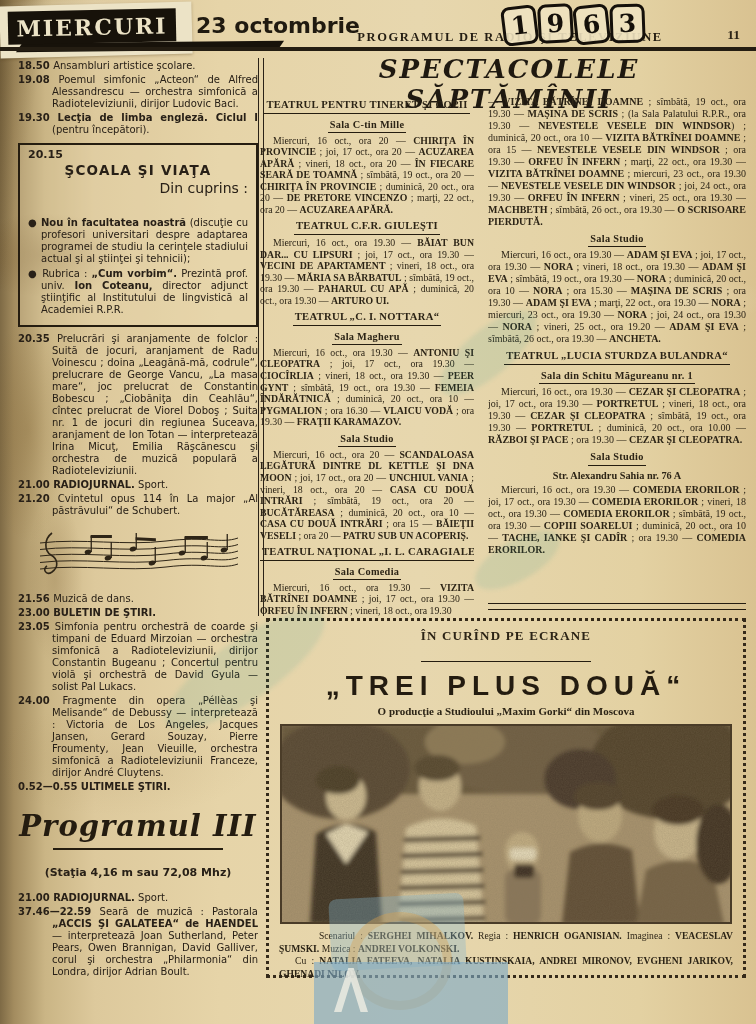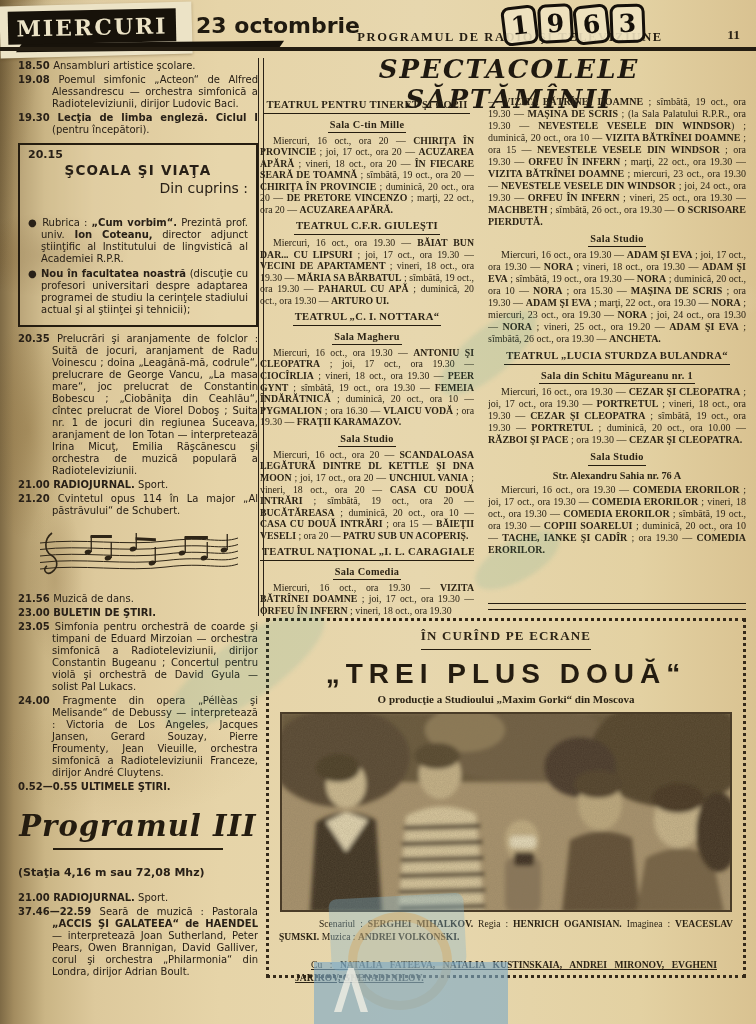--- a/index.html
+++ b/index.html
@@ -42,41 +42,41 @@
   .bb{font-weight:bold;}
   .sbox{border:2px solid #251d10;margin:7px 0 6px;padding:3px 8px 6px;position:relative;background:rgba(235,220,180,.25);}
   .sb-time{font-weight:bold;font-size:11px;}
   .sb-title{text-align:center;font-weight:bold;font-size:13.5px;letter-spacing:1.2px;margin:1px 0 2px;}
   .sb-lead{text-align:right;font-size:14px;margin-bottom:20px;}
   .sb-b{margin:0 0 3px;padding-left:13px;text-indent:-13px;text-align:justify;}
   .sb-b::before{content:"● ";font-weight:bold;}
   .staff{display:block;margin:8px auto 6px;}
   .p3t{font-family:"DejaVu Serif",serif;font-style:italic;font-weight:bold;font-size:29px;text-align:center;margin:16px 0 0;letter-spacing:1px;color:#241c10;}
   .p3rule{width:170px;height:2.5px;background:#251d10;margin:4px auto 16px;}
-  .p3s{font-weight:bold;font-size:11px;margin-bottom:12px;font-family:"DejaVu Sans",sans-serif;}
+  .p3s{text-align:center;font-weight:bold;font-size:11px;margin-bottom:12px;font-family:"DejaVu Sans",sans-serif;}
   
   .spect-title{position:absolute;left:270px;top:54px;width:478px;margin:0;text-align:center;z-index:1;
     font-family:"DejaVu Serif",serif;font-style:italic;font-weight:bold;font-size:26px;letter-spacing:2px;color:#1f1910;}
   .mid-col{position:absolute;left:260px;top:94px;width:214px;height:522px;overflow:hidden;z-index:1;font-size:9.8px;line-height:1.18;}
   .right-col{position:absolute;left:488px;top:94px;width:258px;height:508px;overflow:hidden;z-index:1;font-size:10px;line-height:1.2;}
   .th,.ts{display:table;margin:5px auto 2px;font-weight:bold;border-bottom:1.4px solid #251d10;padding:0 2px 1px;text-align:center;letter-spacing:.3px;white-space:nowrap;}
   .th{font-size:10.6px;}
   .ts{font-size:10.3px;}
   .ts2{display:table;margin:4px auto 2px;font-weight:bold;font-size:10.3px;white-space:nowrap;}
   .tp{margin:2px 0 5px;text-align:justify;text-indent:13px;}
   .noind{text-indent:0;}
   
   .adbox{position:absolute;left:266px;top:618px;width:480px;height:360px;border:3.5px dotted #352a1a;box-sizing:border-box;padding:3px 10px;z-index:1;}
-  .ad-kicker{display:table;margin:4px auto 2px;font-weight:bold;font-size:13px;letter-spacing:1.2px;border-bottom:1.6px solid #251d10;padding-bottom:5px;}
+  .ad-kicker{display:table;margin:4px auto 2px;font-weight:bold;font-size:13px;letter-spacing:1.2px;border-bottom:1.6px solid #251d10;padding-bottom:17px;}
   .ad-title{text-align:center;font-family:"Liberation Sans",sans-serif;font-weight:bold;font-size:28px;letter-spacing:6px;margin:8px 0 3px;white-space:nowrap;color:#241c10;}
   .ad-sub{text-align:center;font-weight:bold;font-size:11px;margin-bottom:7px;}
   .photo{display:block;width:452px;height:200px;margin:0 auto;background:#a6916d;}
   .credits{margin-top:6px;font-size:9.6px;line-height:1.32;text-align:justify;font-weight:normal;}
   .cl1{text-indent:40px;margin:0;}
-  .cl2{text-indent:16px;margin:16px;text-decoration:underline;}
+  .cl2{text-indent:16px;margin:0;}
   
   .wm{position:absolute;background:rgba(30,145,135,.11);filter:blur(2px);border-radius:50%;pointer-events:none;z-index:2;}
   .wm1{left:150px;top:640px;width:190px;height:60px;transform:rotate(-35deg);}
   .wm2{left:428px;top:330px;width:120px;height:46px;transform:rotate(-40deg);}
   .wm3{left:470px;top:540px;width:95px;height:40px;transform:rotate(-30deg);}
   .stamp-ring{position:absolute;left:348px;top:912px;width:86px;height:80px;border-radius:50%;border:9px solid rgba(214,150,60,.28);background:rgba(230,190,120,.15);z-index:3;pointer-events:none;}
   .stamp-blue2{position:absolute;left:330px;top:896px;width:135px;height:72px;background:rgba(130,180,205,.35);border-radius:8px;transform:rotate(-3deg);z-index:3;pointer-events:none;}
   .stamp-blue{position:absolute;left:314px;top:962px;width:194px;height:62px;background:rgba(125,170,198,.62);z-index:4;pointer-events:none;}
   .stamp-blue::after{content:"";position:absolute;left:20px;top:6px;width:34px;height:44px;background:rgba(242,240,230,.78);
     clip-path:polygon(42% 0,58% 0,100% 100%,78% 100%,50% 30%,22% 100%,0 100%);}
@@ -104,22 +104,22 @@
 
   <aside class="left-col">
     <p class="li"><span class="tm">18.50</span><span><span>Ansambluri artistice şcolare.</span></span></p>
     <p class="li"><span class="tm">19.08</span><span><span>Poemul simfonic „Acteon“ de Alfred Alessandrescu — orchestra simfonică a Radioteleviziunii, dirijor Ludovic Baci.</span></span></p>
     <p class="li"><span class="tm">19.30</span><span><span class="bb">Lecţia de limba engleză. Ciclul I</span><span> (pentru începători).</span></span></p>
 
     <div class="sbox">
       <div class="sb-time">20.15</div>
       <div class="sb-title">ŞCOALA ŞI VIAŢA</div>
       <div class="sb-lead">Din cuprins :</div>
+      <p class="sb-b"><span class="bb">Nou în facultatea noastră</span><span> (discuţie cu profesori universitari despre adaptarea programei de studiu la cerinţele stadiului actual şi al ştiinţei şi tehnicii);</span></p>
       <p class="sb-b"><span>Rubrica : </span><span class="bb">„Cum vorbim“.</span><span> Prezintă prof. univ. </span><span class="bb">Ion Coteanu,</span><span> director adjunct ştiinţific al Institutului de lingvistică al Academiei R.P.R.</span></p>
-      <p class="sb-b"><span class="bb">Nou în facultatea noastră</span><span> (discuţie cu profesori universitari despre adaptarea programei de studiu la cerinţele stadiului actual şi al ştiinţei şi tehnicii);</span></p>
     </div>
 
     <p class="li"><span class="tm">20.35</span><span><span>Prelucrări şi aranjamente de folclor : Suită de jocuri, aranjament de Radu Voinescu ; doina „Leagănă-mă, codrule“, prelucrare de George Vancu, „La masa mare“, joc prelucrat de Constantin Bobescu ; „Ciobăniţa din Ceahlău“, cîntec prelucrat de Viorel Doboş ; Suita nr. 1 de jocuri din regiunea Suceava, aranjament de Ion Totan — interpretează Irina Micuţ, Emilia Răşcănescu şi orchestra de muzică populară a Radioteleviziunii.</span></span></p>
     <p class="li"><span class="tm">21.00</span><span><span class="bb">RADIOJURNAL.</span><span> Sport.</span></span></p>
     <p class="li"><span class="tm">21.20</span><span><span>Cvintetul opus 114 în La major „Al păstrăvului“ de Schubert.</span></span></p>
 
     <svg class="staff" width="205" height="62" viewBox="0 0 205 62">
       <g stroke="#2e2517" stroke-width="1" fill="none">
         <path d="M4,18 C45,13 90,21 130,16 S185,19 202,13"></path>
         <path d="M4,24.5 C45,19.5 90,27.5 130,22.5 S185,25.5 202,19.5"></path>

